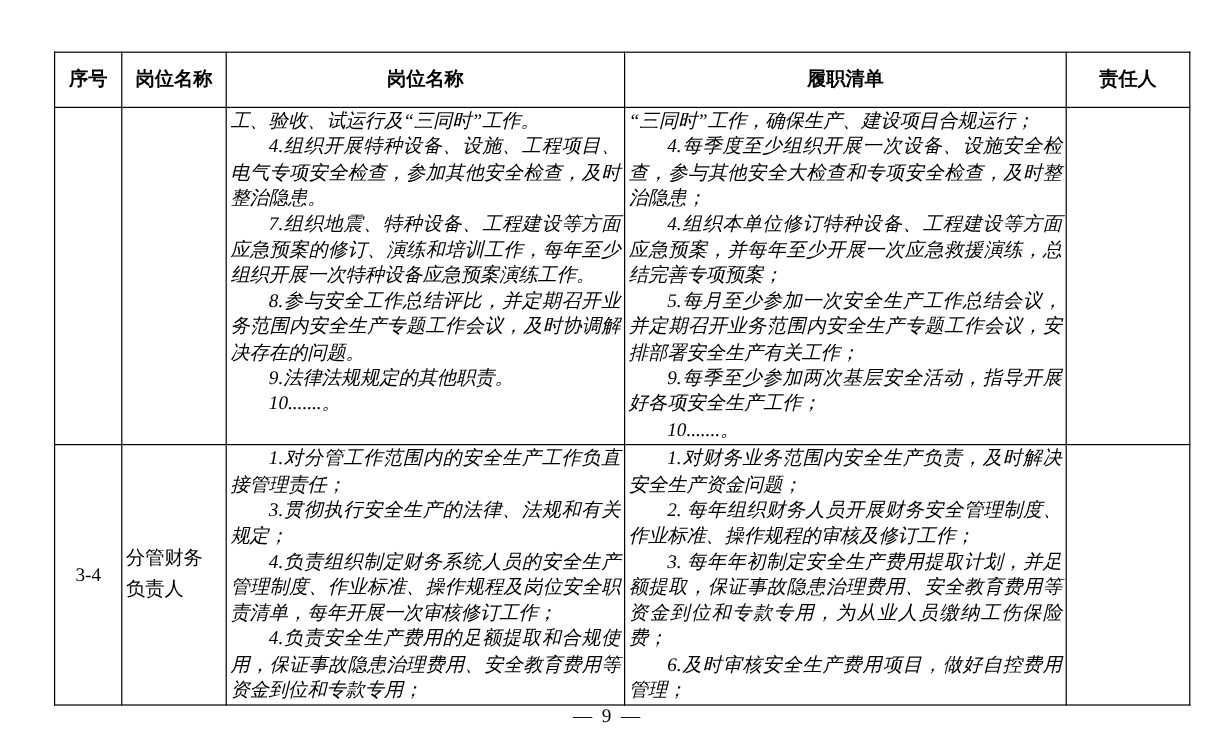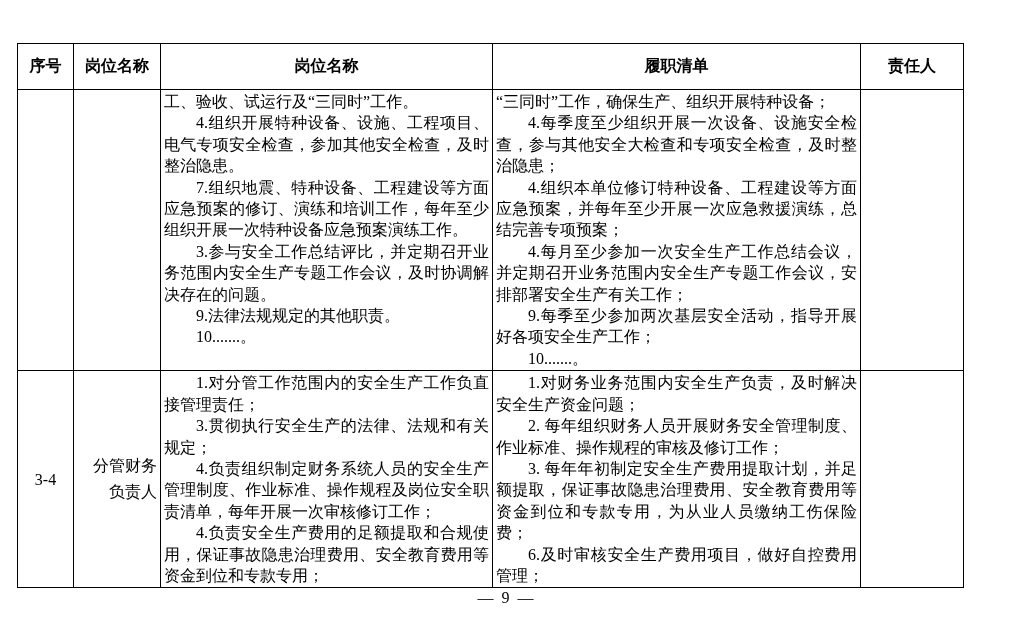--- a/index.html
+++ b/index.html
@@ -11,21 +11,21 @@
   }
   .page {
     position: relative;
     width: 1013px;
     height: 625px;
     background: #ffffff;
     overflow: hidden;
   }
   table.duty-table {
     position: absolute;
-    left: 17px;
+    left: 45px;
     top: 43px;
     width: 946px;
     border-collapse: collapse;
     table-layout: fixed;
   }
   .duty-table th,
   .duty-table td {
     border: 1px solid #000000;
     font-size: 16px;
     padding: 1px 3px;
@@ -44,25 +44,26 @@
   }
   td.c-center {
     text-align: center;
     vertical-align: middle;
   }
   tr.row-cont  { height: 278px; }
   tr.row-main  { height: 214px; }
   .duty-table p {
     margin: 0;
     text-align: justify;
+    font-style: italic;
   }
   .duty-table p.item { text-indent: 2em; }
   .duty-table p.cont { text-indent: 0; }
   .pos-line {
-    text-align: right;
+    text-align: left;
     line-height: 26px;
   }
   .footer-pagenum {
     position: absolute;
     left: 0;
     top: 589px;
     width: 1013px;
     text-align: center;
     font-size: 16px;
     letter-spacing: 2px;
@@ -91,29 +92,29 @@
       <th>责任人</th>
     </tr>
 
     <tr class="row-cont">
       <td class="c-center"></td>
       <td class="c-center"></td>
       <td>
         <p class="cont">工、验收、试运行及“三同时”工作。</p>
         <p class="item">4.组织开展特种设备、设施、工程项目、电气专项安全检查，参加其他安全检查，及时整治隐患。</p>
         <p class="item">7.组织地震、特种设备、工程建设等方面应急预案的修订、演练和培训工作，每年至少组织开展一次特种设备应急预案演练工作。</p>
-        <p class="item">3.参与安全工作总结评比，并定期召开业务范围内安全生产专题工作会议，及时协调解决存在的问题。</p>
+        <p class="item">8.参与安全工作总结评比，并定期召开业务范围内安全生产专题工作会议，及时协调解决存在的问题。</p>
         <p class="item">9.法律法规规定的其他职责。</p>
         <p class="item">10.......。</p>
       </td>
       <td>
-        <p class="cont">“三同时”工作，确保生产、组织开展特种设备；</p>
+        <p class="cont">“三同时”工作，确保生产、建设项目合规运行；</p>
         <p class="item">4.每季度至少组织开展一次设备、设施安全检查，参与其他安全大检查和专项安全检查，及时整治隐患；</p>
         <p class="item">4.组织本单位修订特种设备、工程建设等方面应急预案，并每年至少开展一次应急救援演练，总结完善专项预案；</p>
-        <p class="item">4.每月至少参加一次安全生产工作总结会议，并定期召开业务范围内安全生产专题工作会议，安排部署安全生产有关工作；</p>
+        <p class="item">5.每月至少参加一次安全生产工作总结会议，并定期召开业务范围内安全生产专题工作会议，安排部署安全生产有关工作；</p>
         <p class="item">9.每季至少参加两次基层安全活动，指导开展好各项安全生产工作；</p>
         <p class="item">10.......。</p>
       </td>
       <td class="c-center"></td>
     </tr>
 
     <tr class="row-main">
       <td class="c-center">3-4</td>
       <td class="c-center">
         <div class="pos-line">分管财务</div>

